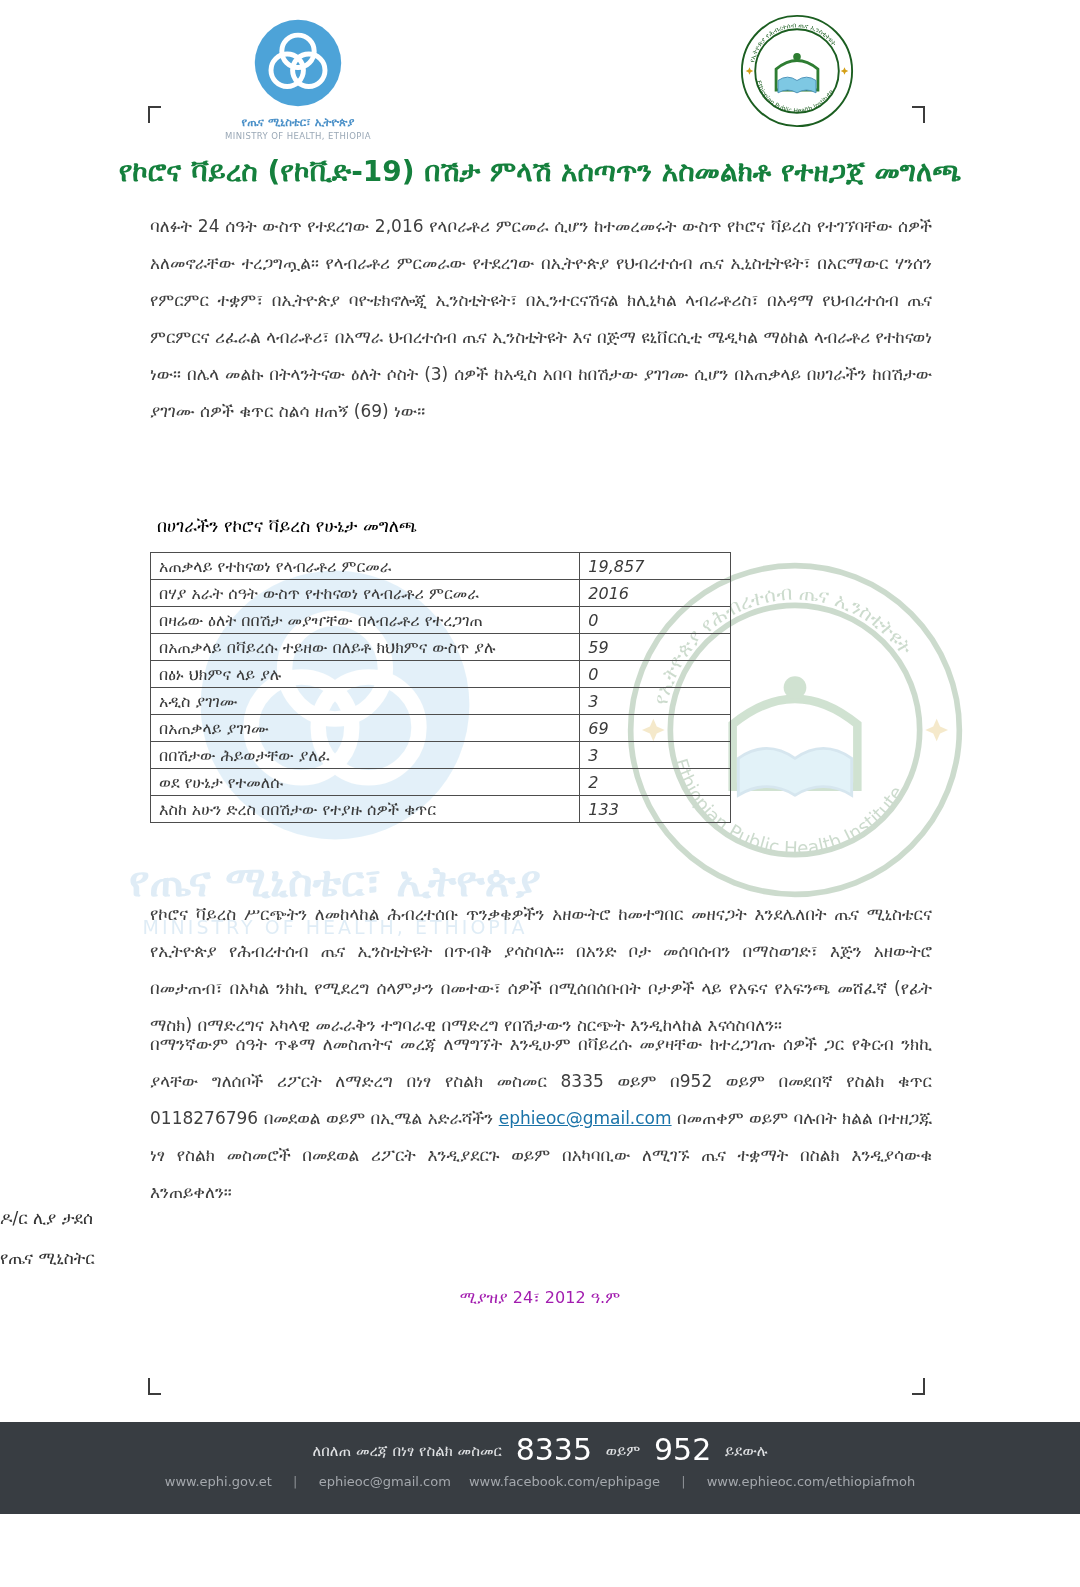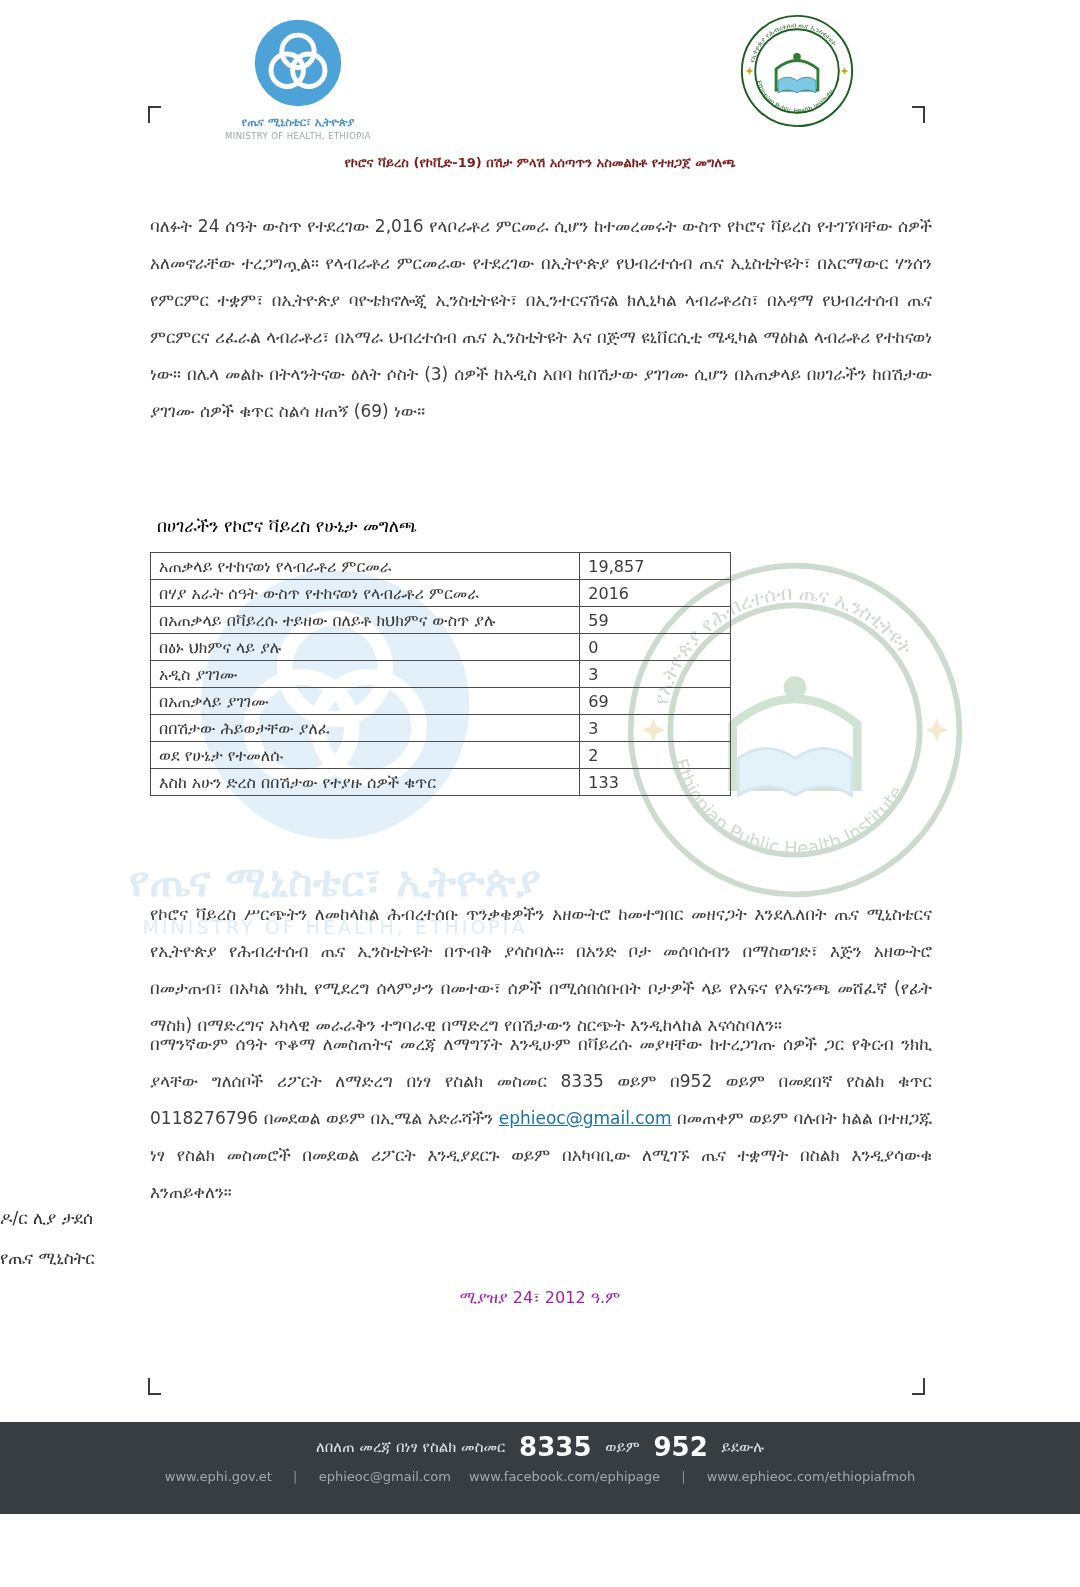--- a/index.html
+++ b/index.html
@@ -33,21 +33,21 @@
 
   
   .cmark { position:absolute; width:13px; height:17px; }
   .cm-tl { left:148px; top:106px; border-left:2px solid #3c3c3c; border-top:2px solid #3c3c3c; }
   .cm-tr { left:912px; top:106px; border-right:2px solid #3c3c3c; border-top:2px solid #3c3c3c; }
   .cm-bl { left:148px; top:1378px; border-left:2px solid #3c3c3c; border-bottom:2px solid #3c3c3c; }
   .cm-br { left:912px; top:1378px; border-right:2px solid #3c3c3c; border-bottom:2px solid #3c3c3c; }
 
   .doc-title {
     position:absolute; top:155px; left:0; right:0; text-align:center;
-    font-size:13px; font-weight:bold; color:#7f1d1d;
+    font-size:28px; font-weight:bold; color:#15803d;
   }
 
   .para {
     position:absolute; left:150px; width:782px;
     font-size:17px; line-height:37px; text-align:justify; color:#3f3f3f;
   }
   .para-1 { top:208px; }
   .para-2 { top:896px; }
   .para-3 { top:1026px; }
 
@@ -60,36 +60,36 @@
   .status-table {
     position:absolute; left:150px; top:552px; width:581px;
     border-collapse:collapse; font-size:16px; color:#3a3a3a;
     background:transparent;
   }
   .status-table td {
     border:1px solid #4d4d4d; height:27px; padding:1px 8px;
     background:transparent;
   }
   .status-table td.lbl { width:540px; }
-  .status-table td.val { width:176px; }
+  .status-table td.val { width:176px;font-style:italic; }
 
   .email-link { color:#1a73a8; text-decoration:underline; cursor:pointer; }
 
   .signature { position:absolute; top:1198px; left:0; right:0; text-align:left; color:#333; }
   .signature .sig-name  { font-size:17px; line-height:40px; }
   .signature .sig-title { font-size:17px; line-height:40px; }
   .date-line { position:absolute; top:1288px; left:0; right:0; text-align:center; font-size:16px; color:#a21caf; }
 
   
   .footer {
     position:absolute; left:0; top:1422px; width:1080px; height:92px;
     background:#383d42; z-index:2; text-align:center;
   }
   .hotline { padding-top:10px; font-size:15px; color:#dfe1e3; }
-  .hotline .big { font-size:26px; font-weight:bold; color:#ffffff; margin:0 9px; vertical-align:-4px; }
+  .hotline .big { font-size:30px; font-weight:normal; color:#ffffff; margin:0 9px; vertical-align:-4px; }
   .footer-links { margin-top:7px; font-size:13px; color:#a4a8ad; }
   .footer-links a { color:#a4a8ad; text-decoration:none; margin:0 7px; cursor:pointer; }
   .footer-links .sep { color:#8b8f94; margin:0 10px; }
 </style>
 </head>
 <body>
 
 <div class="page">
 
   <div class="wm wm-moh">
@@ -171,20 +171,24 @@
       <tbody>
         <tr>
           <td class="lbl">አጠቃላይ የተከናወነ የላብራቶሪ ምርመራ</td>
           <td class="val">19,857</td>
         </tr>
         <tr>
           <td class="lbl">በሃያ አራት ሰዓት ውስጥ የተከናወነ የላብራቶሪ ምርመራ</td>
           <td class="val">2016</td>
         </tr>
         <tr>
+          <td class="lbl">በዛሬው ዕለት በበሽታ መያዣቸው በላብራቶሪ የተረጋገጠ</td>
+          <td class="val">0</td>
+        </tr>
+        <tr>
           <td class="lbl">በአጠቃላይ በቫይረሱ ተይዘው በለይቶ ክህክምና ውስጥ ያሉ</td>
           <td class="val">59</td>
         </tr>
         <tr>
           <td class="lbl">በፅኑ ህክምና ላይ ያሉ</td>
           <td class="val">0</td>
         </tr>
         <tr>
           <td class="lbl">አዲስ ያገገሙ</td>
           <td class="val">3</td>

